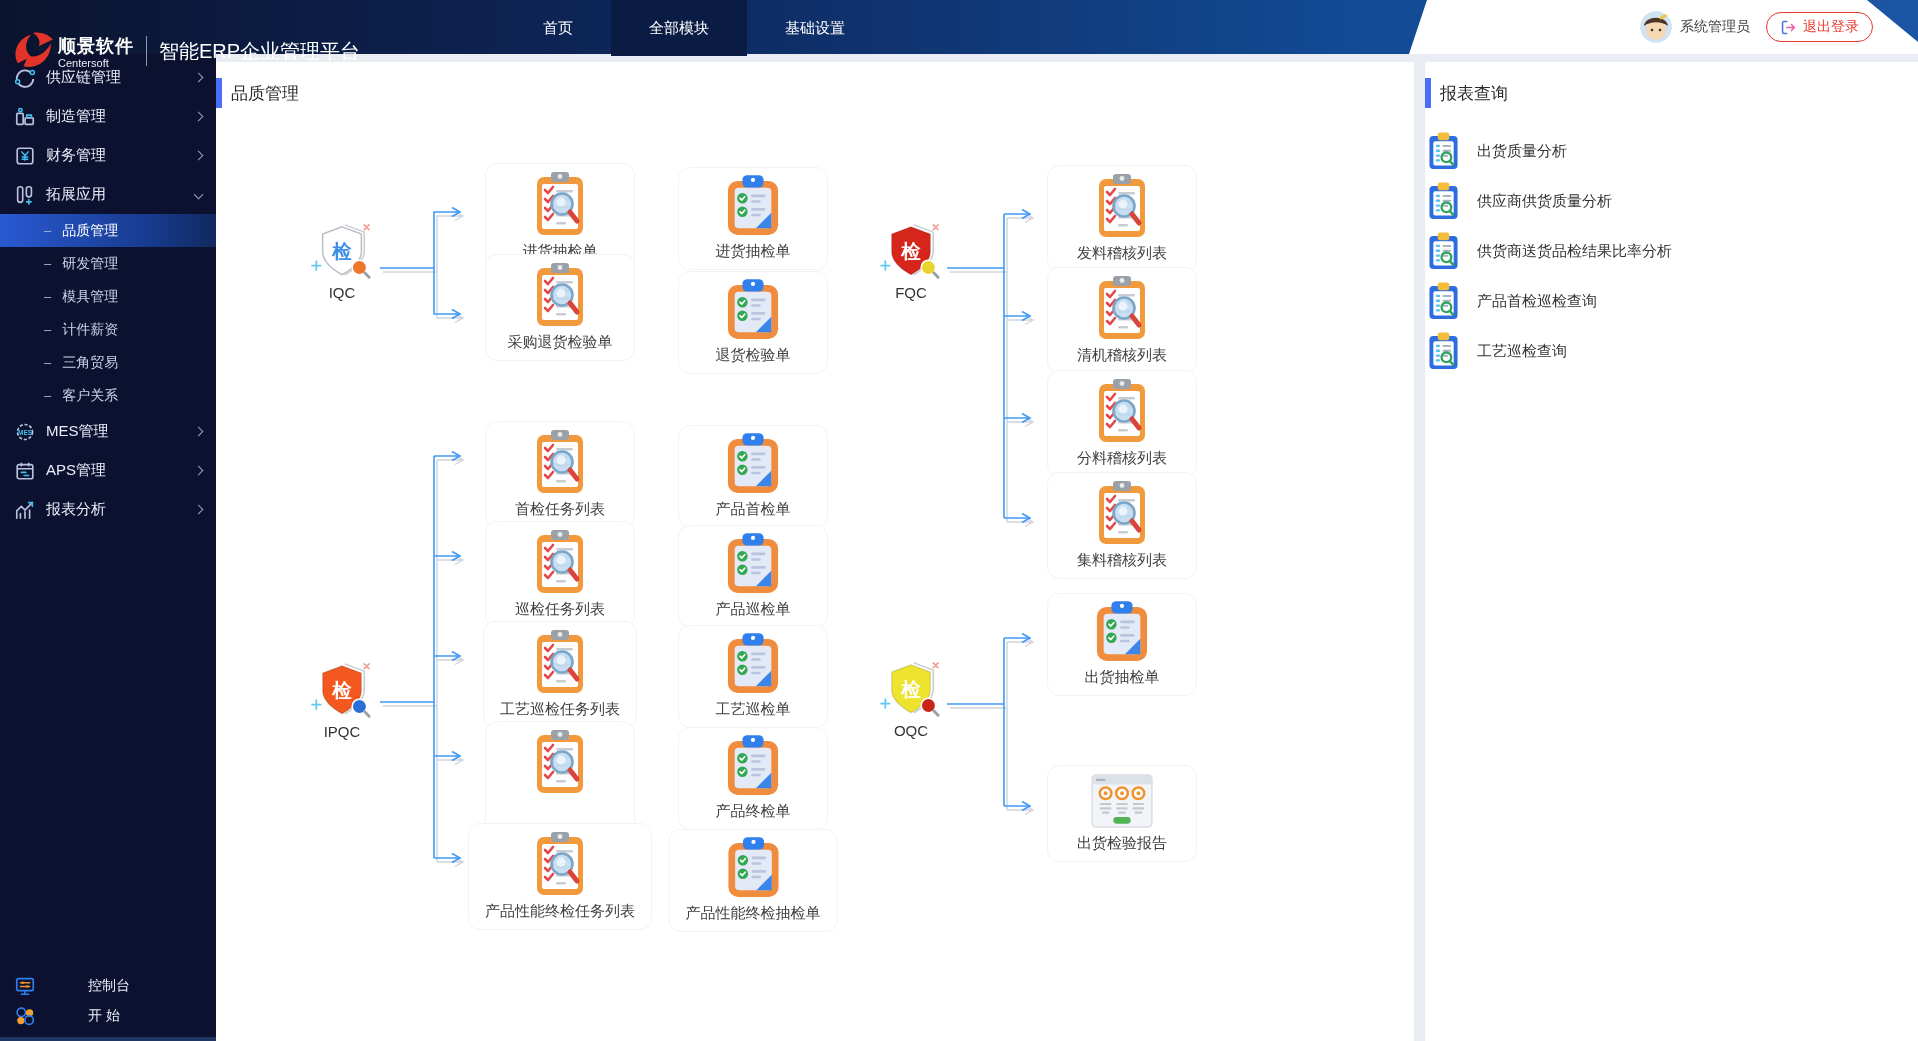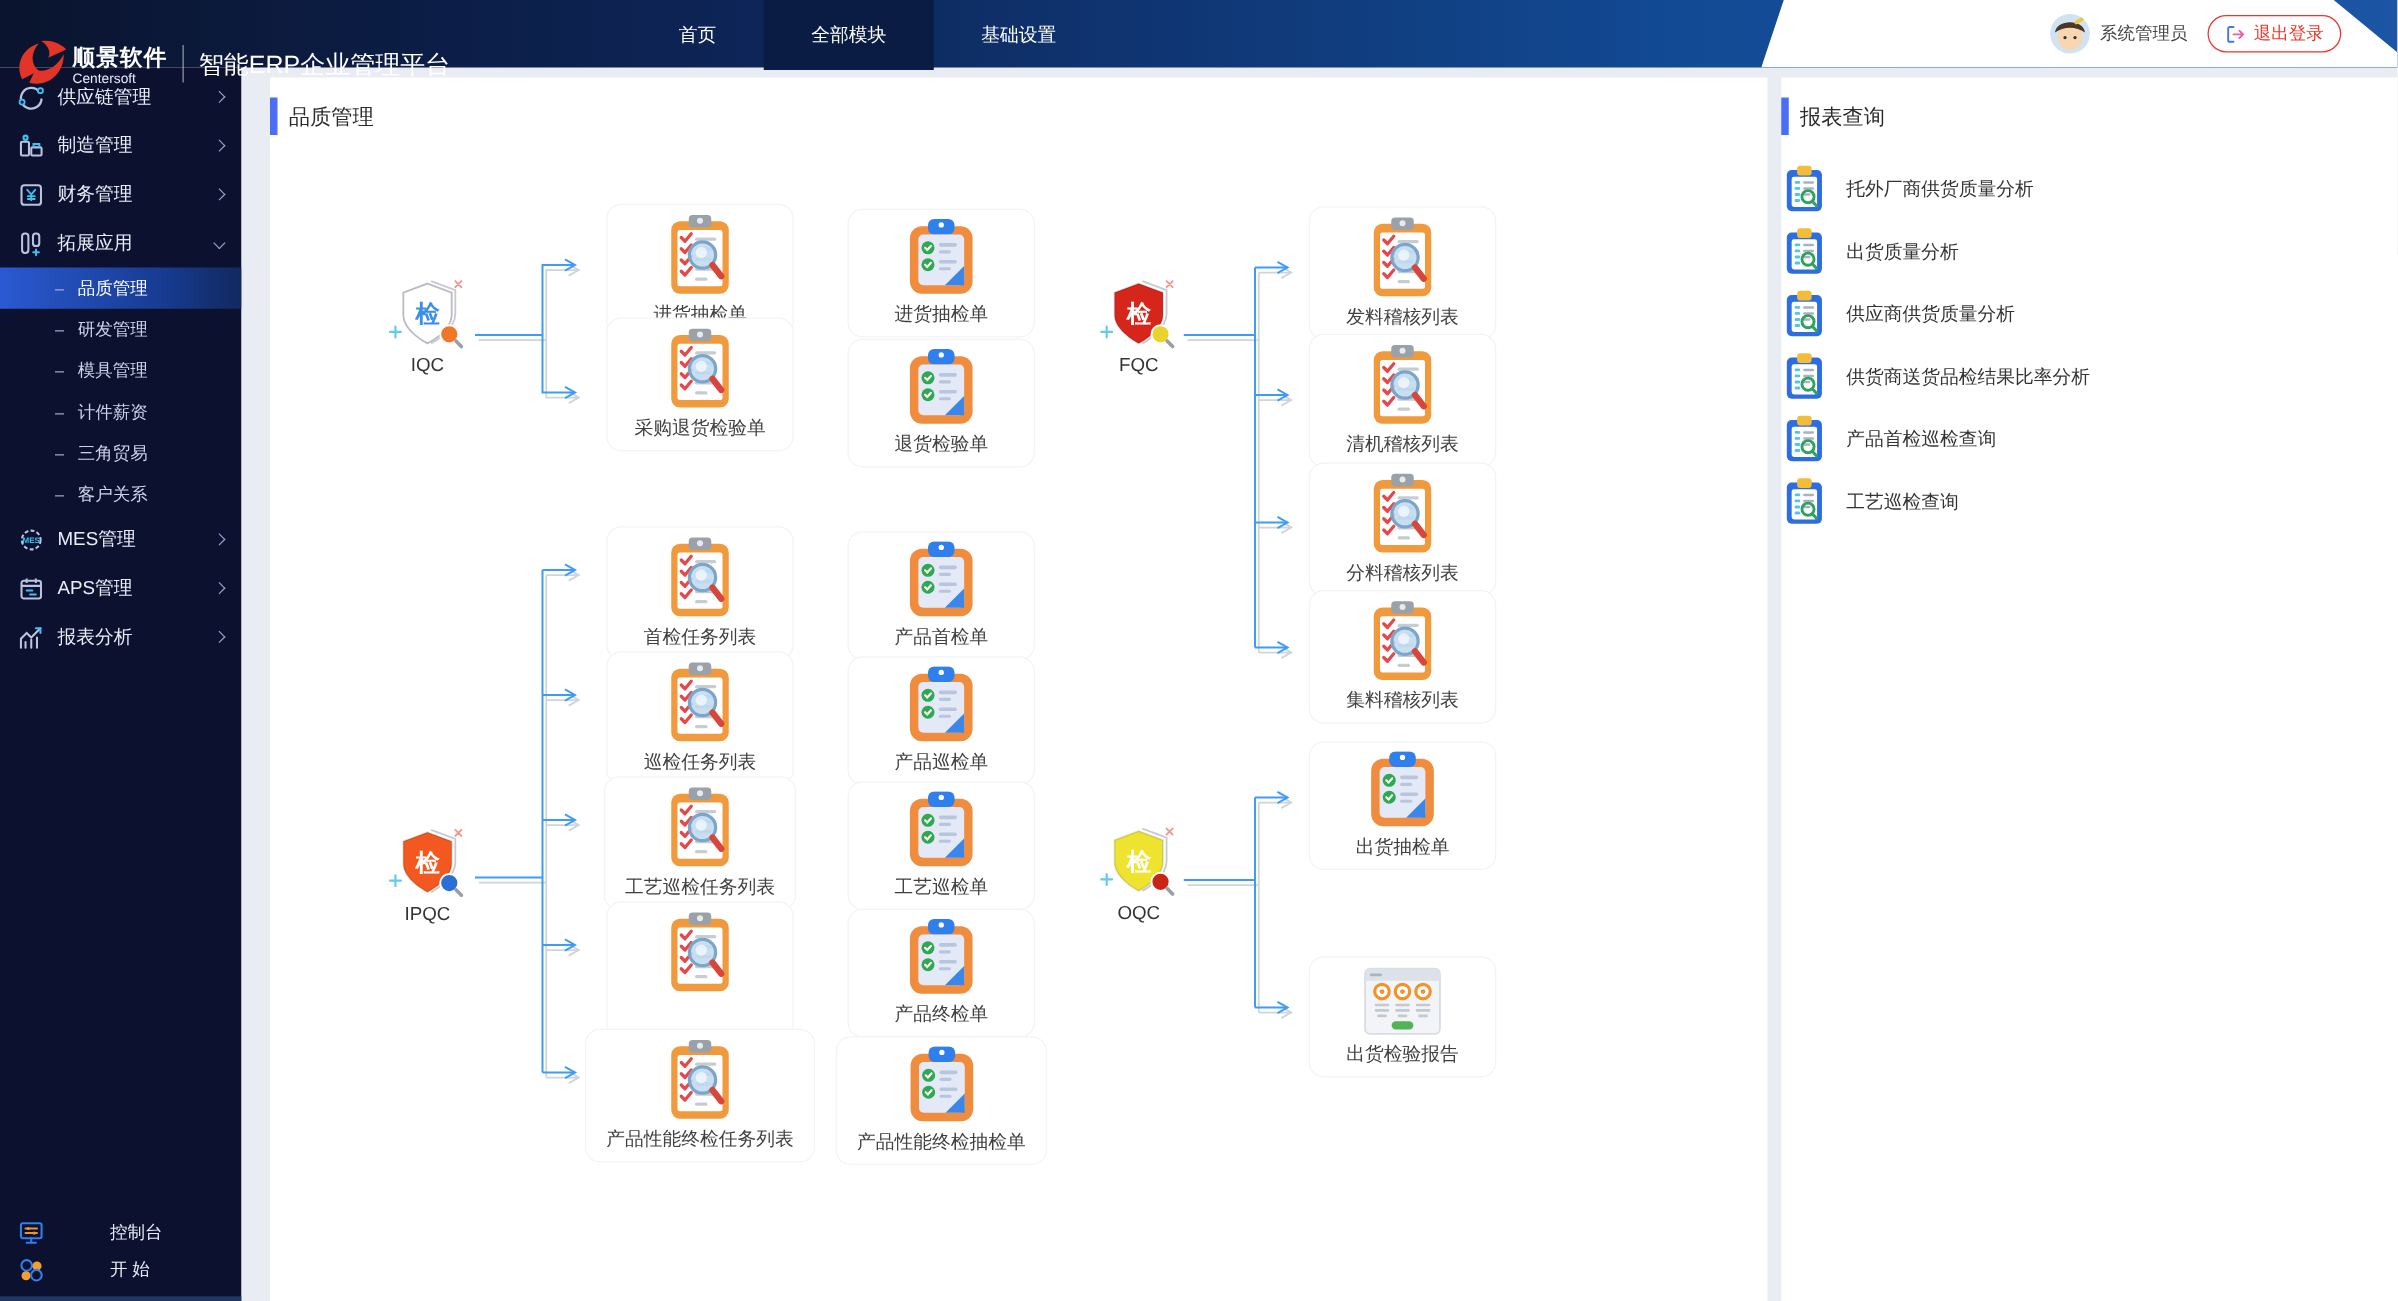--- a/index.html
+++ b/index.html
@@ -26,21 +26,21 @@
     clip-path:polygon(32px 0,472px 0,523px 42px,523px 54px,14px 54px);
     display:flex; align-items:center; padding-left:245px; }
   .avatar { width:32px; height:32px; border-radius:50%; overflow:hidden; display:flex; cursor:pointer; }
   .uname { font-size:14px; color:#444; margin-left:8px; }
   .logout { display:flex; align-items:center; gap:6px; margin-left:16px; padding:5px 13px;
     border:1.5px solid #e8372c; border-radius:17px; background:#fff; color:#e8372c; font-size:14px; cursor:pointer;
     font-family:inherit; }
   .lo-icon { display:flex; }
 
   
-  aside { position:absolute; left:0; top:54px; width:193px; bottom:0; background:#0d1130; z-index:10; }
+  aside { position:absolute; left:0; top:54px; width:216px; bottom:0; background:#0d1130; z-index:10; }
   #sidebar-menu { padding-top:4px; }
   .side-item { height:39px; display:flex; align-items:center; padding:0 14px; color:#e9edf8; font-size:15px; cursor:pointer; }
   .s-icon { width:22px; height:22px; display:flex; margin-right:10px; flex:none; }
   .side-item .s-label { flex:1; }
   .chev { width:7px; height:7px; border-right:1.5px solid #93a0c8; border-bottom:1.5px solid #93a0c8; }
   .chev.right { transform:rotate(-45deg); }
   .chev.down  { transform:rotate(45deg); }
   .side-sub { height:33px; display:flex; align-items:center; padding-left:44px; color:#ccd3e8; font-size:14px; cursor:pointer; }
   .side-sub::before { content:"–"; margin-right:11px; color:#aab4d4; font-size:13px; }
   .side-sub.active { background:linear-gradient(90deg,#2a5ad2 0%,#173a8e 70%,#12295f 100%); color:#fff; }
@@ -280,43 +280,20 @@
               </g>
               <g fill="#a8b2c0">
                 <rect x="15" y="13.3" width="9" height="2" rx="1"></rect>
                 <rect x="15" y="18.3" width="9" height="2" rx="1"></rect>
                 <rect x="15" y="23.3" width="6" height="2" rx="1"></rect>
               </g>
               <circle cx="19" cy="26" r="5" fill="none" stroke="#2fa35c" stroke-width="2.4"></circle>
               <path d="M22.5 29.8 L26 33.5" stroke="#2fa35c" stroke-width="2.6" stroke-linecap="round"></path>
             </svg>
           </span>
-    <span class="r-label">托外厂商供货质量分析</span>
-  </div>
-        <div class="report-item">
-    <span class="r-icon">
-            <svg viewBox="0 0 32 40" width="31" height="39">
-              <rect x="1.5" y="4" width="29" height="34" rx="4" fill="#2e6de0"></rect>
-              <rect x="10" y="0.5" width="12" height="8" rx="2.5" fill="#f3bd3a"></rect>
-              <rect x="5.5" y="9.5" width="21" height="25" rx="2" fill="#fff"></rect>
-              <g fill="#55c4ea">
-                <rect x="8" y="13" width="4.5" height="2.4" rx="1"></rect>
-                <rect x="8" y="18" width="4.5" height="2.4" rx="1"></rect>
-                <rect x="8" y="23" width="4.5" height="2.4" rx="1"></rect>
-                <rect x="8" y="28" width="4.5" height="2.4" rx="1"></rect>
-              </g>
-              <g fill="#a8b2c0">
-                <rect x="15" y="13.3" width="9" height="2" rx="1"></rect>
-                <rect x="15" y="18.3" width="9" height="2" rx="1"></rect>
-                <rect x="15" y="23.3" width="6" height="2" rx="1"></rect>
-              </g>
-              <circle cx="19" cy="26" r="5" fill="none" stroke="#2fa35c" stroke-width="2.4"></circle>
-              <path d="M22.5 29.8 L26 33.5" stroke="#2fa35c" stroke-width="2.6" stroke-linecap="round"></path>
-            </svg>
-          </span>
     <span class="r-label">出货质量分析</span>
   </div>
         <div class="report-item">
     <span class="r-icon">
             <svg viewBox="0 0 32 40" width="31" height="39">
               <rect x="1.5" y="4" width="29" height="34" rx="4" fill="#2e6de0"></rect>
               <rect x="10" y="0.5" width="12" height="8" rx="2.5" fill="#f3bd3a"></rect>
               <rect x="5.5" y="9.5" width="21" height="25" rx="2" fill="#fff"></rect>
               <g fill="#55c4ea">
                 <rect x="8" y="13" width="4.5" height="2.4" rx="1"></rect>

